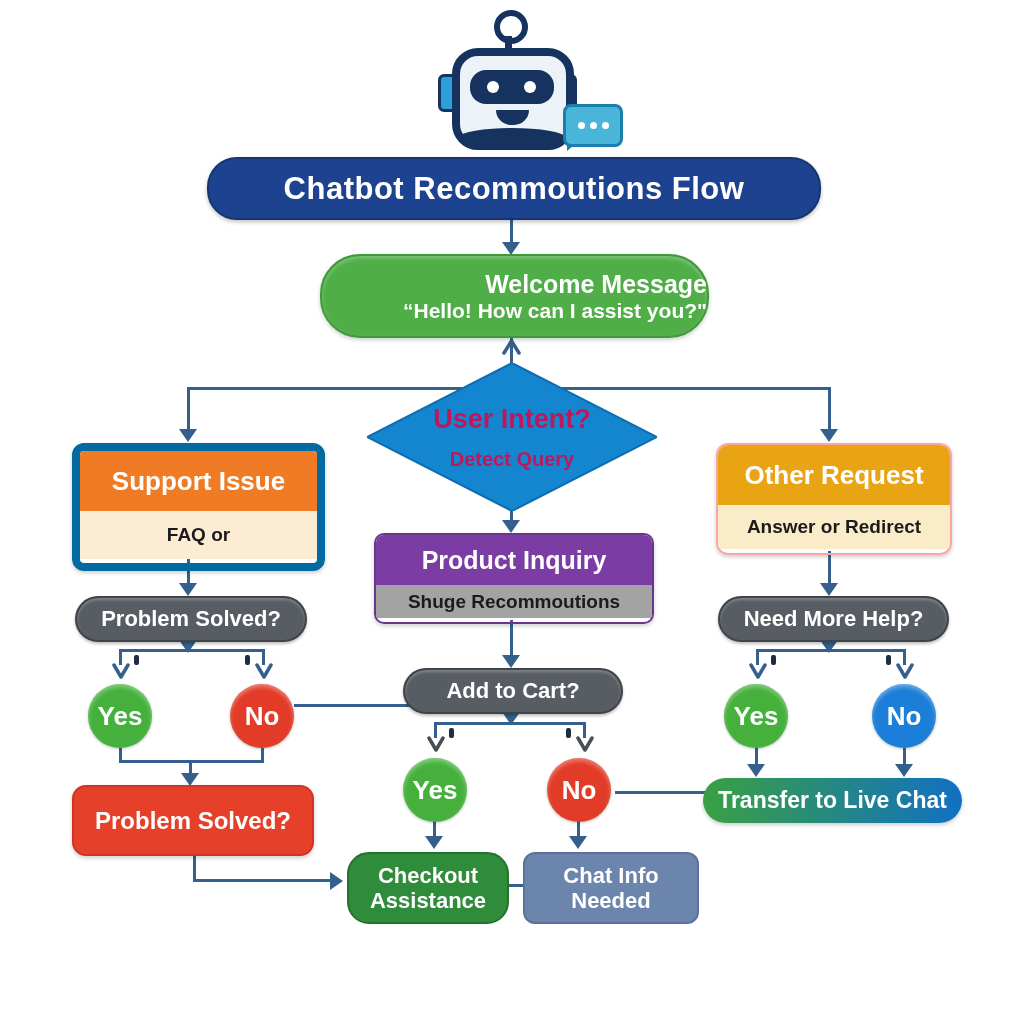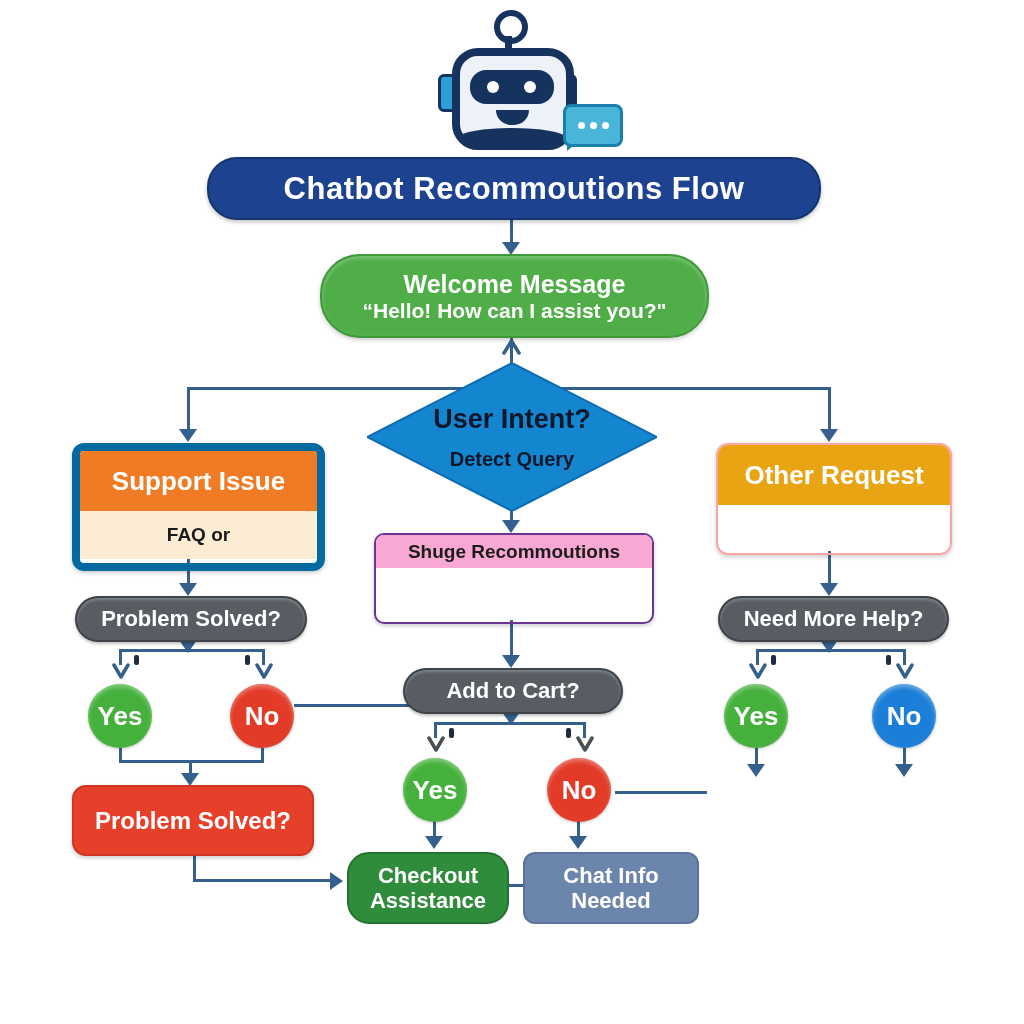--- a/index.html
+++ b/index.html
@@ -8,44 +8,44 @@
 
   
   .ln{position:absolute;background:#35608e;}
   .ah-down{position:absolute;width:0;height:0;border-left:9px solid transparent;border-right:9px solid transparent;border-top:13px solid #35608e;}
   .ah-right{position:absolute;width:0;height:0;border-top:9px solid transparent;border-bottom:9px solid transparent;border-left:13px solid #35608e;}
   .chev{position:absolute;}
   .tick{position:absolute;width:5px;height:10px;background:#1f2d40;border-radius:2px;}
 
   
   .title-bar{position:absolute;left:207px;top:157px;width:610px;height:59px;background:#1d4390;border:2px solid #16356f;border-radius:30px;display:flex;align-items:center;justify-content:center;color:#fff;font-size:31px;font-weight:bold;letter-spacing:.5px;box-shadow:0 2px 4px rgba(0,0,0,.25);}
-  .welcome{position:absolute;left:320px;top:254px;width:385px;height:80px;background:#4fae47;border:2px solid #3f9a3a;border-radius:40px;display:flex;flex-direction:column;align-items:center;justify-content:center;color:#fff;box-shadow:inset 0 2px 4px rgba(255,255,255,.3),0 2px 4px rgba(0,0,0,.2);}
+  .welcome{position:absolute;left:320px;top:254px;width:385px;height:80px;background:#4fae47;border:2px solid #3f9a3a;border-radius:40px;display:flex;flex-direction:column;align-items:flex-end;justify-content:center;color:#fff;box-shadow:inset 0 2px 4px rgba(255,255,255,.3),0 2px 4px rgba(0,0,0,.2);}
   .welcome .t1{font-size:25px;font-weight:bold;}
   .welcome .t2{font-size:21px;font-weight:600;}
   .diamond-wrap{position:absolute;left:367px;top:363px;width:290px;height:148px;}
-  .diamond-text{position:absolute;left:367px;top:363px;width:290px;height:148px;display:flex;flex-direction:column;align-items:center;justify-content:center;color:#0f172a;pointer-events:none;}
+  .diamond-text{position:absolute;left:367px;top:363px;width:290px;height:148px;display:flex;flex-direction:column;align-items:center;justify-content:center;color:#be185d;pointer-events:none;}
   .diamond-text .t1{font-size:27px;font-weight:bold;}
   .diamond-text .t2{font-size:20px;font-weight:600;margin-top:13px;}
 
   .split-box{position:absolute;border-radius:12px;overflow:hidden;box-shadow:0 2px 4px rgba(0,0,0,.2);}
   .split-box .head{display:flex;align-items:center;justify-content:center;color:#fff;font-weight:bold;}
   .split-box .bodyp{display:flex;flex-direction:column;align-items:center;justify-content:center;color:#1b1b1b;font-weight:700;}
 
   .support{left:72px;top:443px;width:237px;height:112px;border:8px solid #0369a1;}
   .support .head{height:60px;background:#ef7c24;font-size:26px;}
   .support .bodyp{height:48px;background:#fbecd3;font-size:19px;line-height:1.2;}
   .sparkle{color:#19a8c8;}
 
   .other{left:716px;top:443px;width:232px;height:108px;border:2px solid #fca5a5;}
   .other .head{height:60px;background:#e9a414;font-size:26px;}
   .other .bodyp{height:44px;background:#faebc9;font-size:19px;}
 
   .product{left:374px;top:533px;width:276px;height:87px;border:2px solid #6a3591;border-radius:10px;}
   .product .head{height:50px;background:#7b3da3;font-size:25px;}
-  .product .bodyp{height:33px;background:#f9a8d4;font-size:19px;}
+  .product .bodyp{height:33px;background:#a3a3a3;font-size:19px;}
 
   .gray-pill{position:absolute;height:42px;background:#575d63;border:2px solid #3f444a;border-radius:23px;display:flex;align-items:center;justify-content:center;color:#fff;font-size:22px;font-weight:bold;box-shadow:inset 0 2px 3px rgba(255,255,255,.25),0 2px 3px rgba(0,0,0,.25);}
 
   .circle{position:absolute;width:64px;height:64px;border-radius:50%;display:flex;align-items:center;justify-content:center;color:#fff;font-size:26px;font-weight:bold;box-shadow:inset 0 3px 4px rgba(255,255,255,.35),0 1px 3px rgba(0,0,0,.25);}
   .c-green{background:#45b13c;}
   .c-red{background:#e23b27;}
   .c-blue{background:#1b7ed8;}
 
   .red-box{position:absolute;left:72px;top:785px;width:238px;height:67px;background:#e6402b;border:2px solid #cf3522;border-radius:14px;display:flex;align-items:center;justify-content:center;color:#fff;font-size:24px;font-weight:bold;box-shadow:0 2px 4px rgba(0,0,0,.2);}
   .transfer{position:absolute;left:703px;top:778px;width:259px;height:45px;background:linear-gradient(90deg,#3aa043,#1170c2);border-radius:23px;display:flex;align-items:center;justify-content:center;color:#fff;font-size:23px;font-weight:bold;box-shadow:0 2px 4px rgba(0,0,0,.2);}
@@ -202,39 +202,42 @@
 
   <div class="split-box support">
     <div class="head">Support Issue</div>
     <div class="bodyp">
       <div>FAQ or</div>
     </div>
   </div>
 
   <div class="split-box other">
     <div class="head">Other Request</div>
+    <div class="bodyp">Answer or Redirect</div>
   </div>
 
   <div class="split-box product">
+    <div class="head">Product Inquiry</div>
     <div class="bodyp">Shuge Recommoutions</div>
   </div>
 
   <div class="gray-pill" style="left:75px;top:596px;width:228px;">Problem Solved?</div>
   <div class="gray-pill" style="left:718px;top:596px;width:227px;">Need More Help?</div>
   <div class="gray-pill" style="left:403px;top:668px;width:216px;">Add to Cart?</div>
 
   <div class="circle c-green" style="left:88px;top:684px;">Yes</div>
   <div class="circle c-red" style="left:230px;top:684px;">No</div>
   <div class="circle c-green" style="left:403px;top:758px;">Yes</div>
   <div class="circle c-red" style="left:547px;top:758px;">No</div>
   <div class="circle c-green" style="left:724px;top:684px;">Yes</div>
   <div class="circle c-blue" style="left:872px;top:684px;">No</div>
 
   <div class="red-box">Problem Solved?</div>
 
+  <div class="transfer">Transfer to Live Chat</div>
 
   <div class="checkout">
     <div>Checkout</div>
     <div>Assistance</div>
   </div>
 
   <div class="more-info">
     <div>Chat Info</div>
     <div>Needed</div>
   </div>

